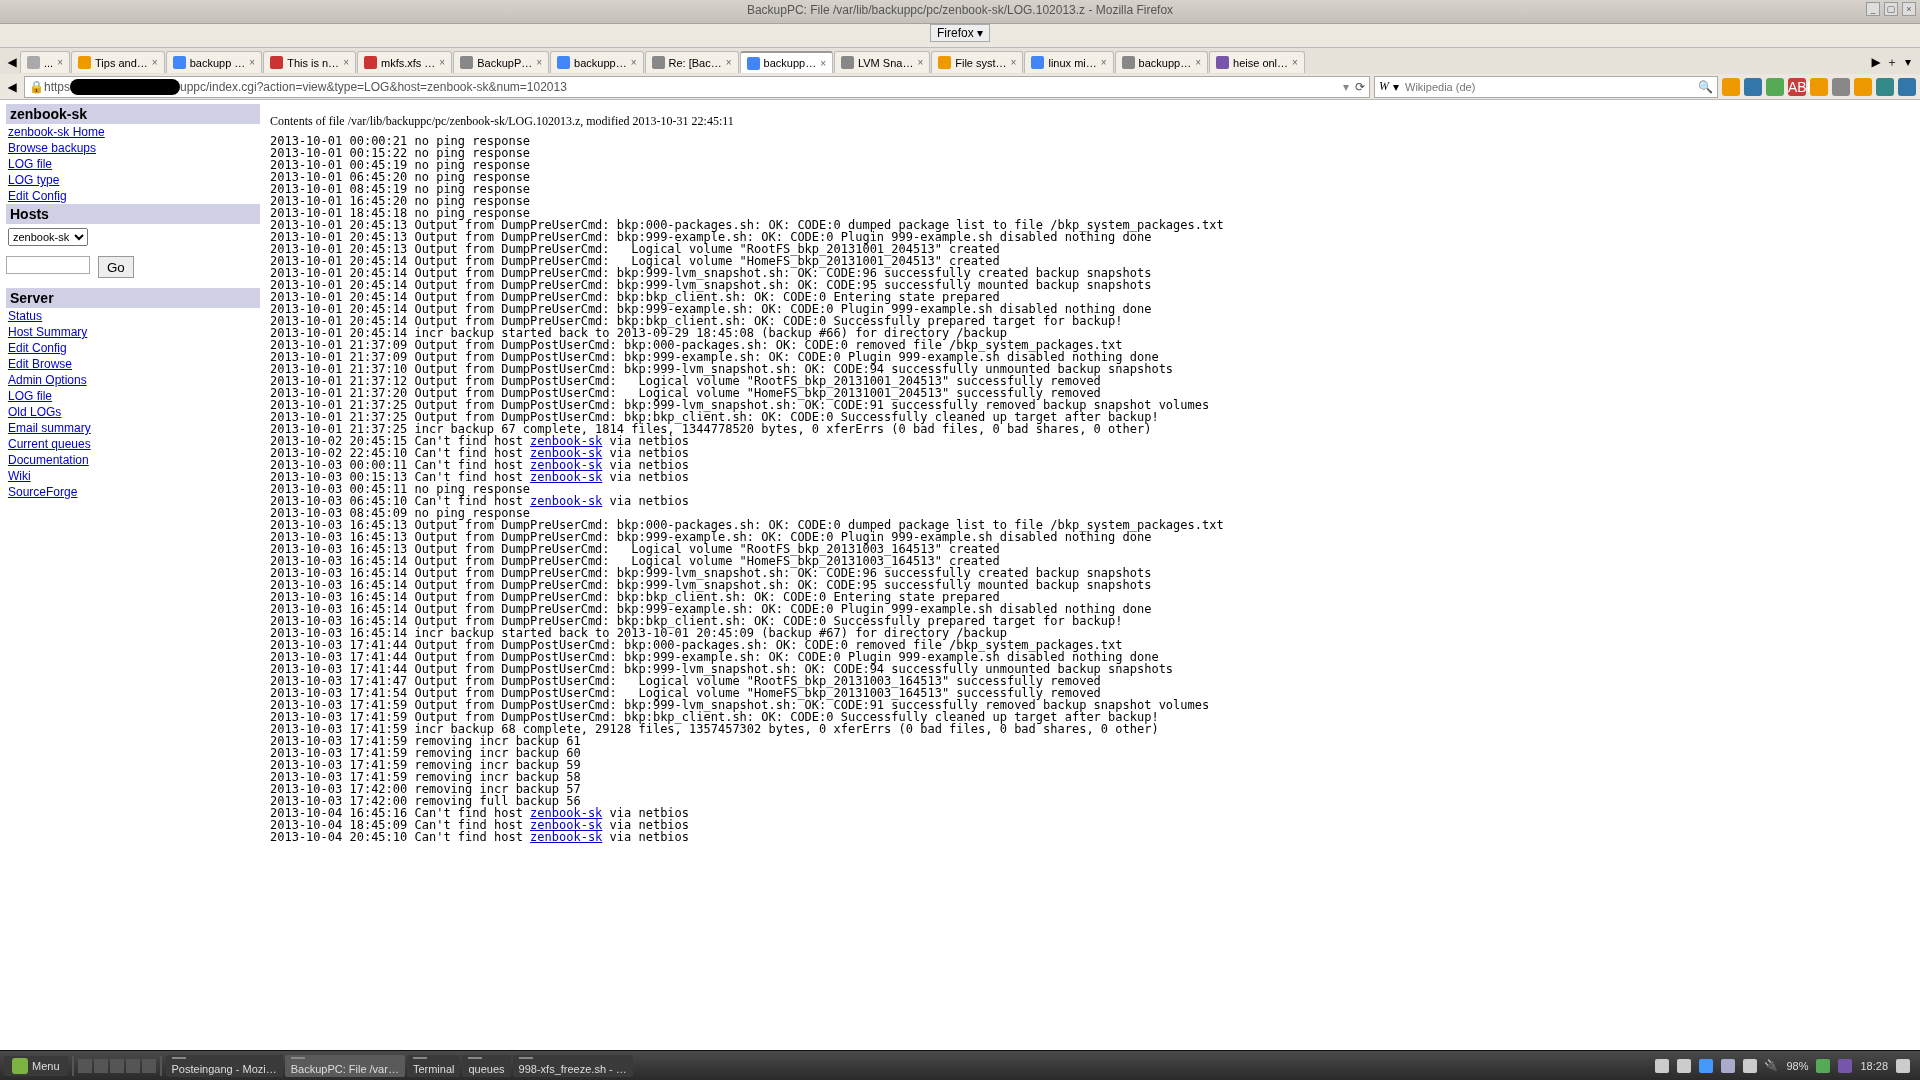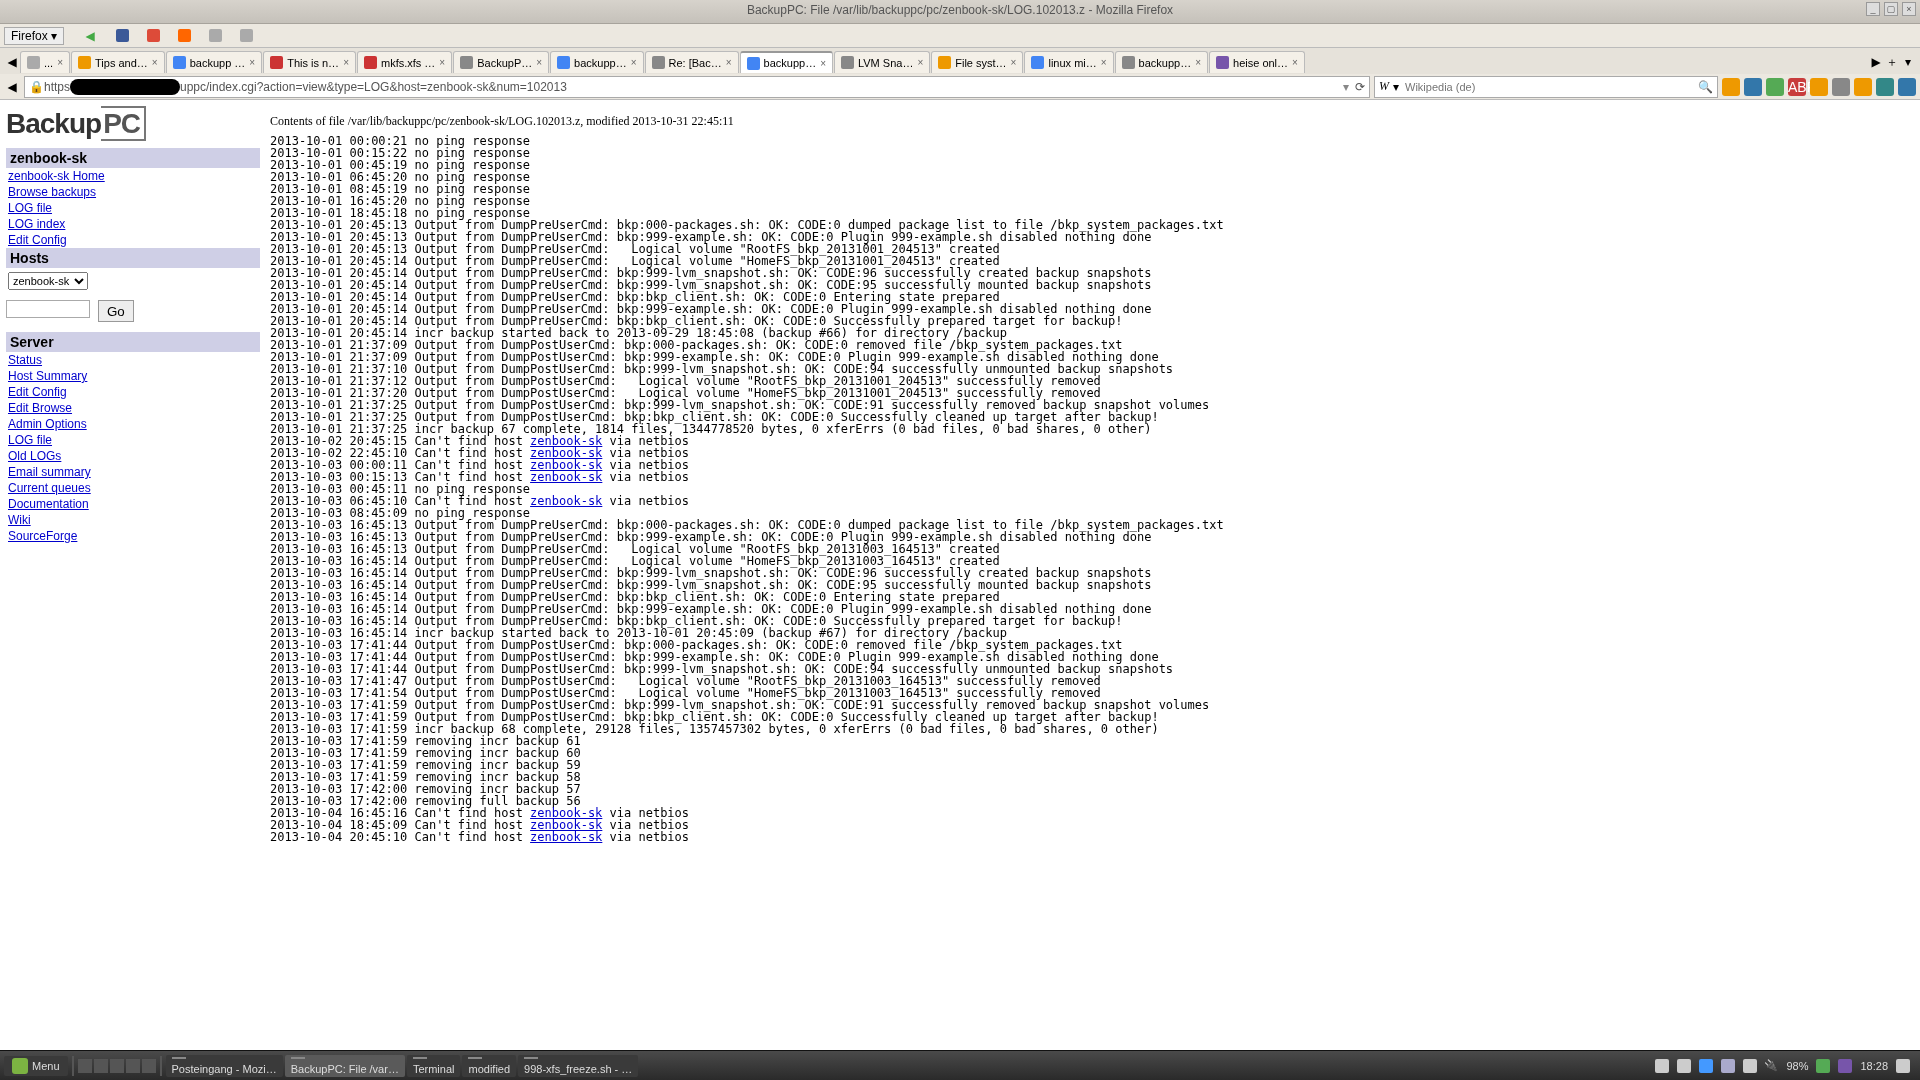--- a/index.html
+++ b/index.html
@@ -17,21 +17,21 @@
     background: linear-gradient(#d7d3cc, #c5c1ba);
     border-bottom: 1px solid #a7a39c;
     text-align: center;
     font-size: 12px; color: #555;
     position: relative;
   }
   .titlebar .winbtns { position: absolute; right: 4px; top: 2px; display: flex; gap: 4px; }
   .winbtn { width: 14px; height: 14px; border: 1px solid #999; background: #ddd; font-size: 9px; line-height: 12px; text-align: center; }
   .menubar {
     height: 24px; display: flex; align-items: center; gap: 18px;
-    padding: 0 4px; background: #ece8e0; border-bottom: 1px solid #bbb;
+    padding: 0 4px; background: #ece8e0; border-bottom: 1px solid #bbb; flex-direction: column;
   }
   .menudrop { border: 1px solid #aaa; padding: 1px 6px; background: #eee; }
   .navbtn { width: 16px; height: 16px; display: inline-flex; align-items: center; justify-content: center; }
   .tabbar {
     height: 26px; display: flex; align-items: center; gap: 0;
     padding: 2px 4px 0 4px; background: #e6e2da;
   }
   .tab {
     display: flex; align-items: center; gap: 4px;
     height: 22px; padding: 0 6px; border: 1px solid #bbb; border-bottom: none;
@@ -254,29 +254,26 @@
     <span class="ext-icon orange"></span>
     <span class="ext-icon grey"></span>
     <span class="ext-icon orange"></span>
     <span class="ext-icon teal"></span>
     <span class="ext-icon blue"></span>
   </div>
 </div>
 
 <div class="page">
   <div class="sidebar">
-    <div class="bkp-logo">
-      Backup<span class="pc">PC</span>
-    </div>
     <div class="sect-hdr">zenbook-sk</div>
     <div id="host-links">
         <a class="nav-link" href="#">zenbook-sk Home</a>
         <a class="nav-link" href="#">Browse backups</a>
         <a class="nav-link" href="#">LOG file</a>
-        <a class="nav-link" href="#">LOG index</a>
+        <a class="nav-link" href="#">LOG type</a>
         <a class="nav-link" href="#">Edit Config</a>
       </div>
     <div class="sect-hdr">Hosts</div>
     <div class="hostsel">
       <select>
         <option>zenbook-sk</option>
       </select>
     </div>
     <div class="hostgo">
       <input type="text" style="">
@@ -384,21 +381,21 @@
       <div class="task-item active">
         <span class="q-icon" style="background:#888;"></span>
         <span>BackupPC: File /var…</span>
       </div>
       <div class="task-item">
         <span class="q-icon" style="background:#888;"></span>
         <span>Terminal</span>
       </div>
       <div class="task-item">
         <span class="q-icon" style="background:#888;"></span>
-        <span>modified</span>
+        <span>queues</span>
       </div>
       <div class="task-item">
         <span class="q-icon" style="background:#888;"></span>
         <span>998-xfs_freeze.sh - …</span>
       </div>
     </div>
   <div class="tray">
     <span class="tray-icon" style="background:#ccc;"></span>
     <span class="tray-icon" style="background:#ccc;"></span>
     <span class="tray-icon" style="background:#49f;"></span>

